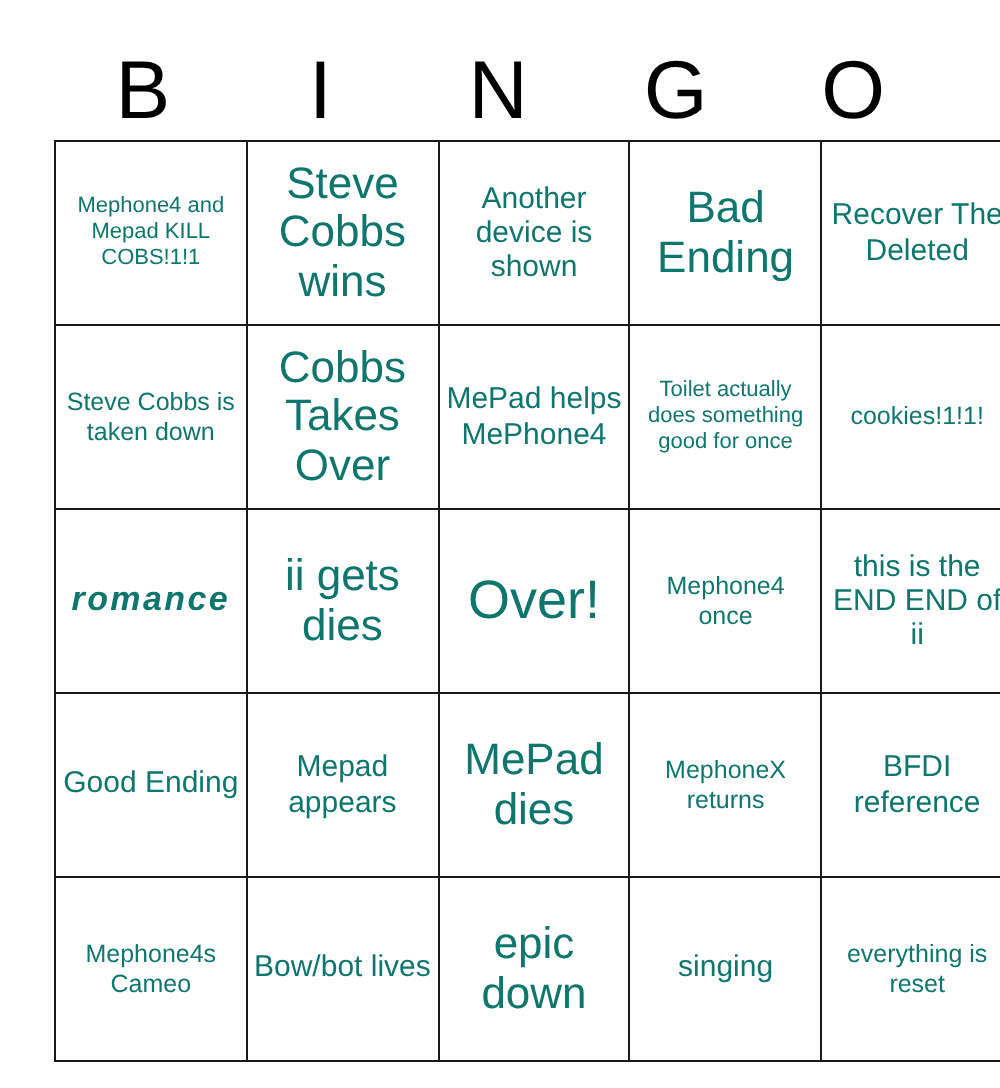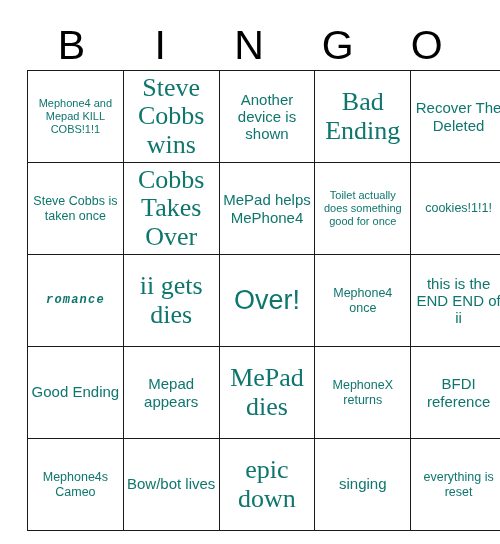--- a/index.html
+++ b/index.html
@@ -63,28 +63,28 @@
   .cell-text {
     display: block;
     line-height: 1.12;
   }
 
   
   .fs-xs  { font-size: 11px; line-height: 1.18; }
   .fs-sm  { font-size: 12.5px; line-height: 1.18; }
   .fs-md  { font-size: 15px; line-height: 1.15; }
   .fs-lg  { font-size: 15px; line-height: 1.12; }
-  .fs-xl  { font-size: 26px; line-height: 1.1; font-family: Liberation Serif, serif; }
+  .fs-xl  { font-size: 22px; line-height: 1.1; }
   .fs-free{ font-size: 27px; line-height: 1.05; }
 
   .style-script {
-    font-family: Liberation Mono, monospace;
+    font-family: Liberation Sans, sans-serif;
     font-style: italic;
     font-weight: 700;
-    font-size: 12px;
+    font-size: 17px;
     letter-spacing: 1.2px;
   }
 </style>
 </head>
 <body>
 
 <div id="bingo-card">
 
   <div class="header-row">
     <div class="header-letter">B</div>
@@ -108,21 +108,21 @@
           </td>
           <td class="cell">
             <span class="cell-text fs-xl">Bad Ending</span>
           </td>
           <td class="cell">
             <span class="cell-text fs-md">Recover The Deleted</span>
           </td>
         </tr>
         <tr>
           <td class="cell">
-            <span class="cell-text fs-sm">Steve Cobbs is taken once</span>
+            <span class="cell-text fs-sm">Steve Cobbs is taken down</span>
           </td>
           <td class="cell">
             <span class="cell-text fs-xl">Cobbs Takes Over</span>
           </td>
           <td class="cell">
             <span class="cell-text fs-md">MePad helps MePhone4</span>
           </td>
           <td class="cell">
             <span class="cell-text fs-xs">Toilet actually does something good for once</span>
           </td>

